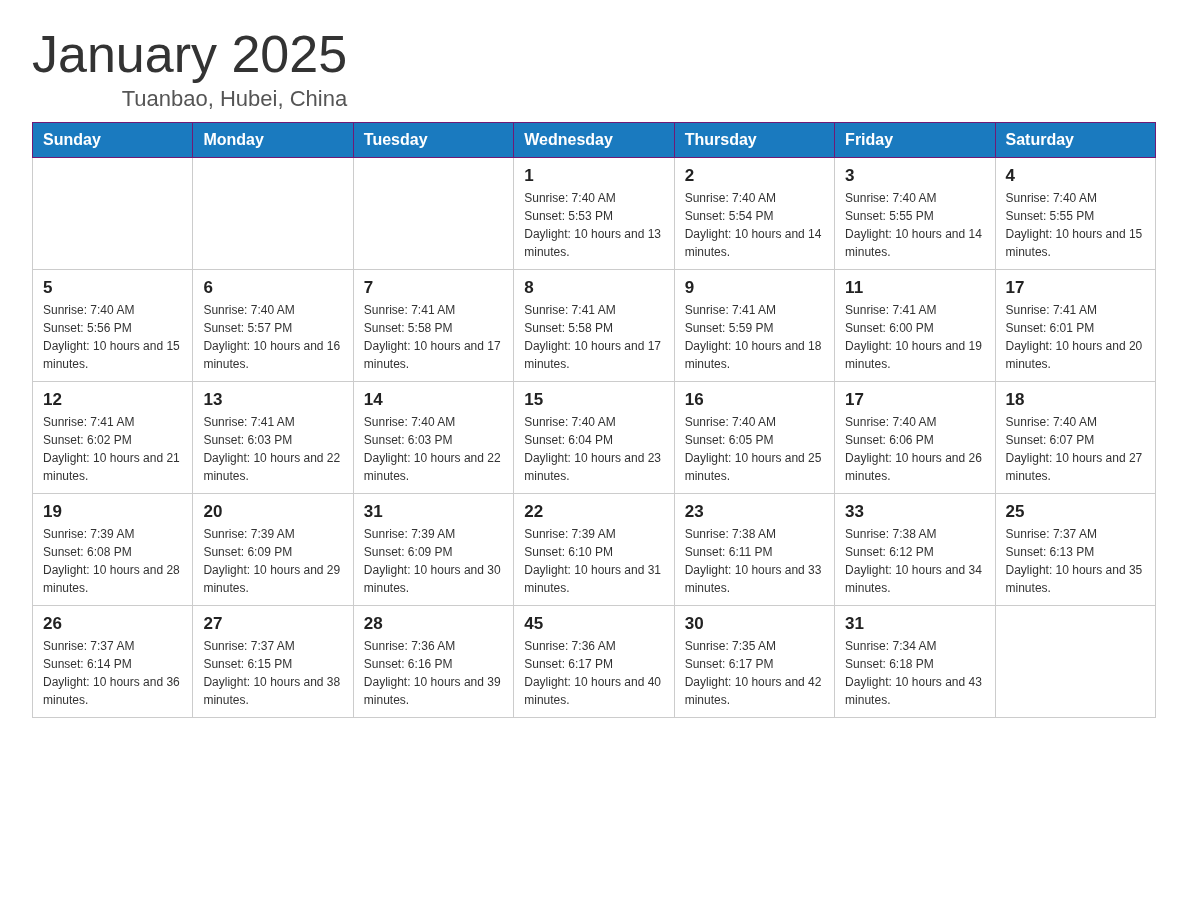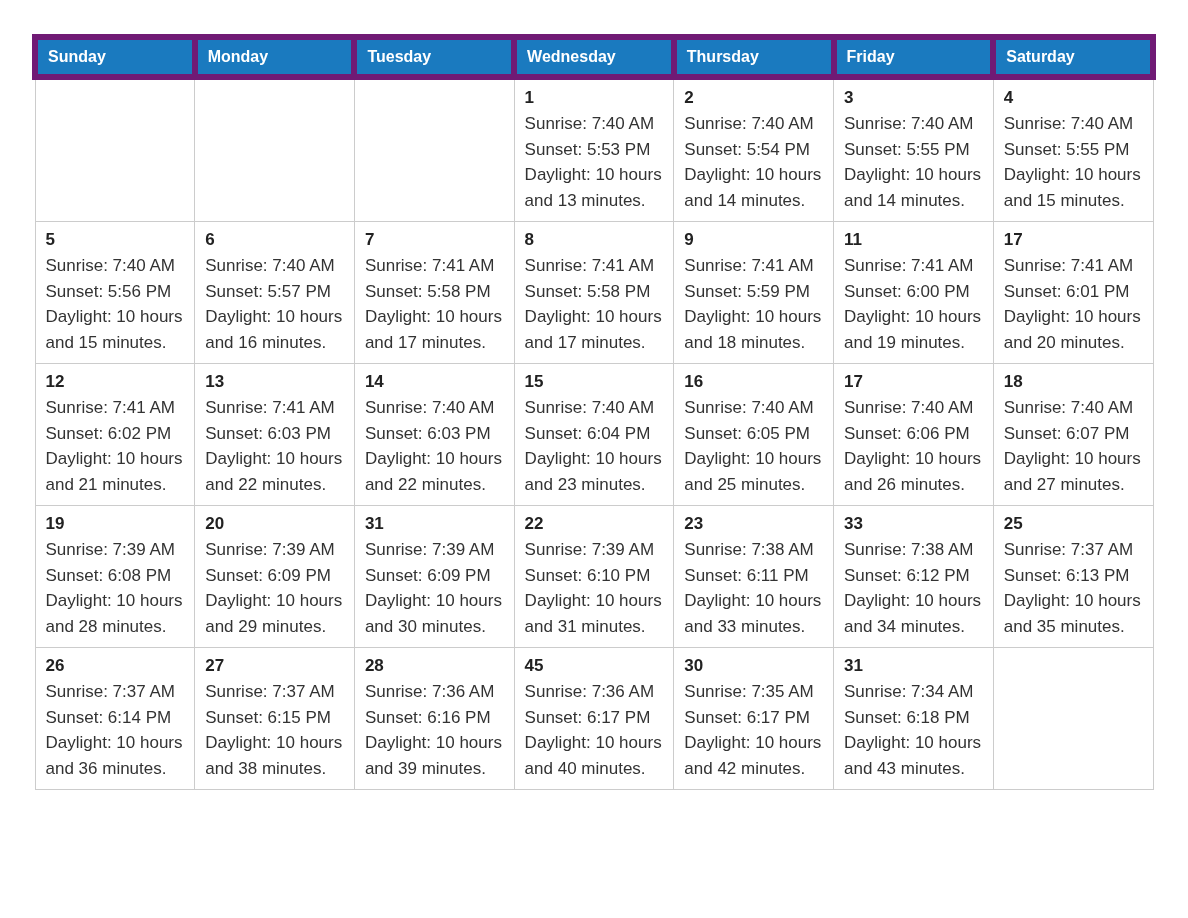--- a/index.html
+++ b/index.html
@@ -51,39 +51,39 @@
       border-collapse: collapse;
       margin-top: 10px;
     }
     .calendar th {
       background: #1a7abf;
       color: #fff;
       font-size: 16px;
       font-weight: bold;
       padding: 8px 10px;
       text-align: left;
-      border: 6px solid #701a75;
+      border: 1px solid #701a75;
     }
     .calendar td {
       vertical-align: top;
       padding: 8px 10px;
       border: 1px solid #ccc;
       width: 14.28%;
       font-size: 13px;
       color: #333;
     }
     .day-number {
       font-size: 17px;
       font-weight: bold;
       color: #222;
       display: block;
       margin-bottom: 3px;
     }
     .day-info {
-      font-size: 17px;
+      font-size: 12px;
       color: #333;
       line-height: 1.5;
     }
     .calendar tr td {
       min-height: 90px;
     }
     .empty-cell {
       background: #fff;
     }
     .logo-row {
@@ -98,20 +98,24 @@
     .logo-text-blue {
       font-size: 22px;
       font-weight: bold;
       color: #1a7abf;
     }
   </style>
 </head>
 <body>
 
 <div class="header-row">
+  <div class="title-block">
+    <div class="month-title">January 2025</div>
+    <div class="location-title">Tuanbao, Hubei, China</div>
+  </div>
 </div>
 
 <table class="calendar">
   <thead>
     <tr>
     <th>Sunday</th>
         <th>Monday</th>
         <th>Tuesday</th>
         <th>Wednesday</th>
         <th>Thursday</th>

